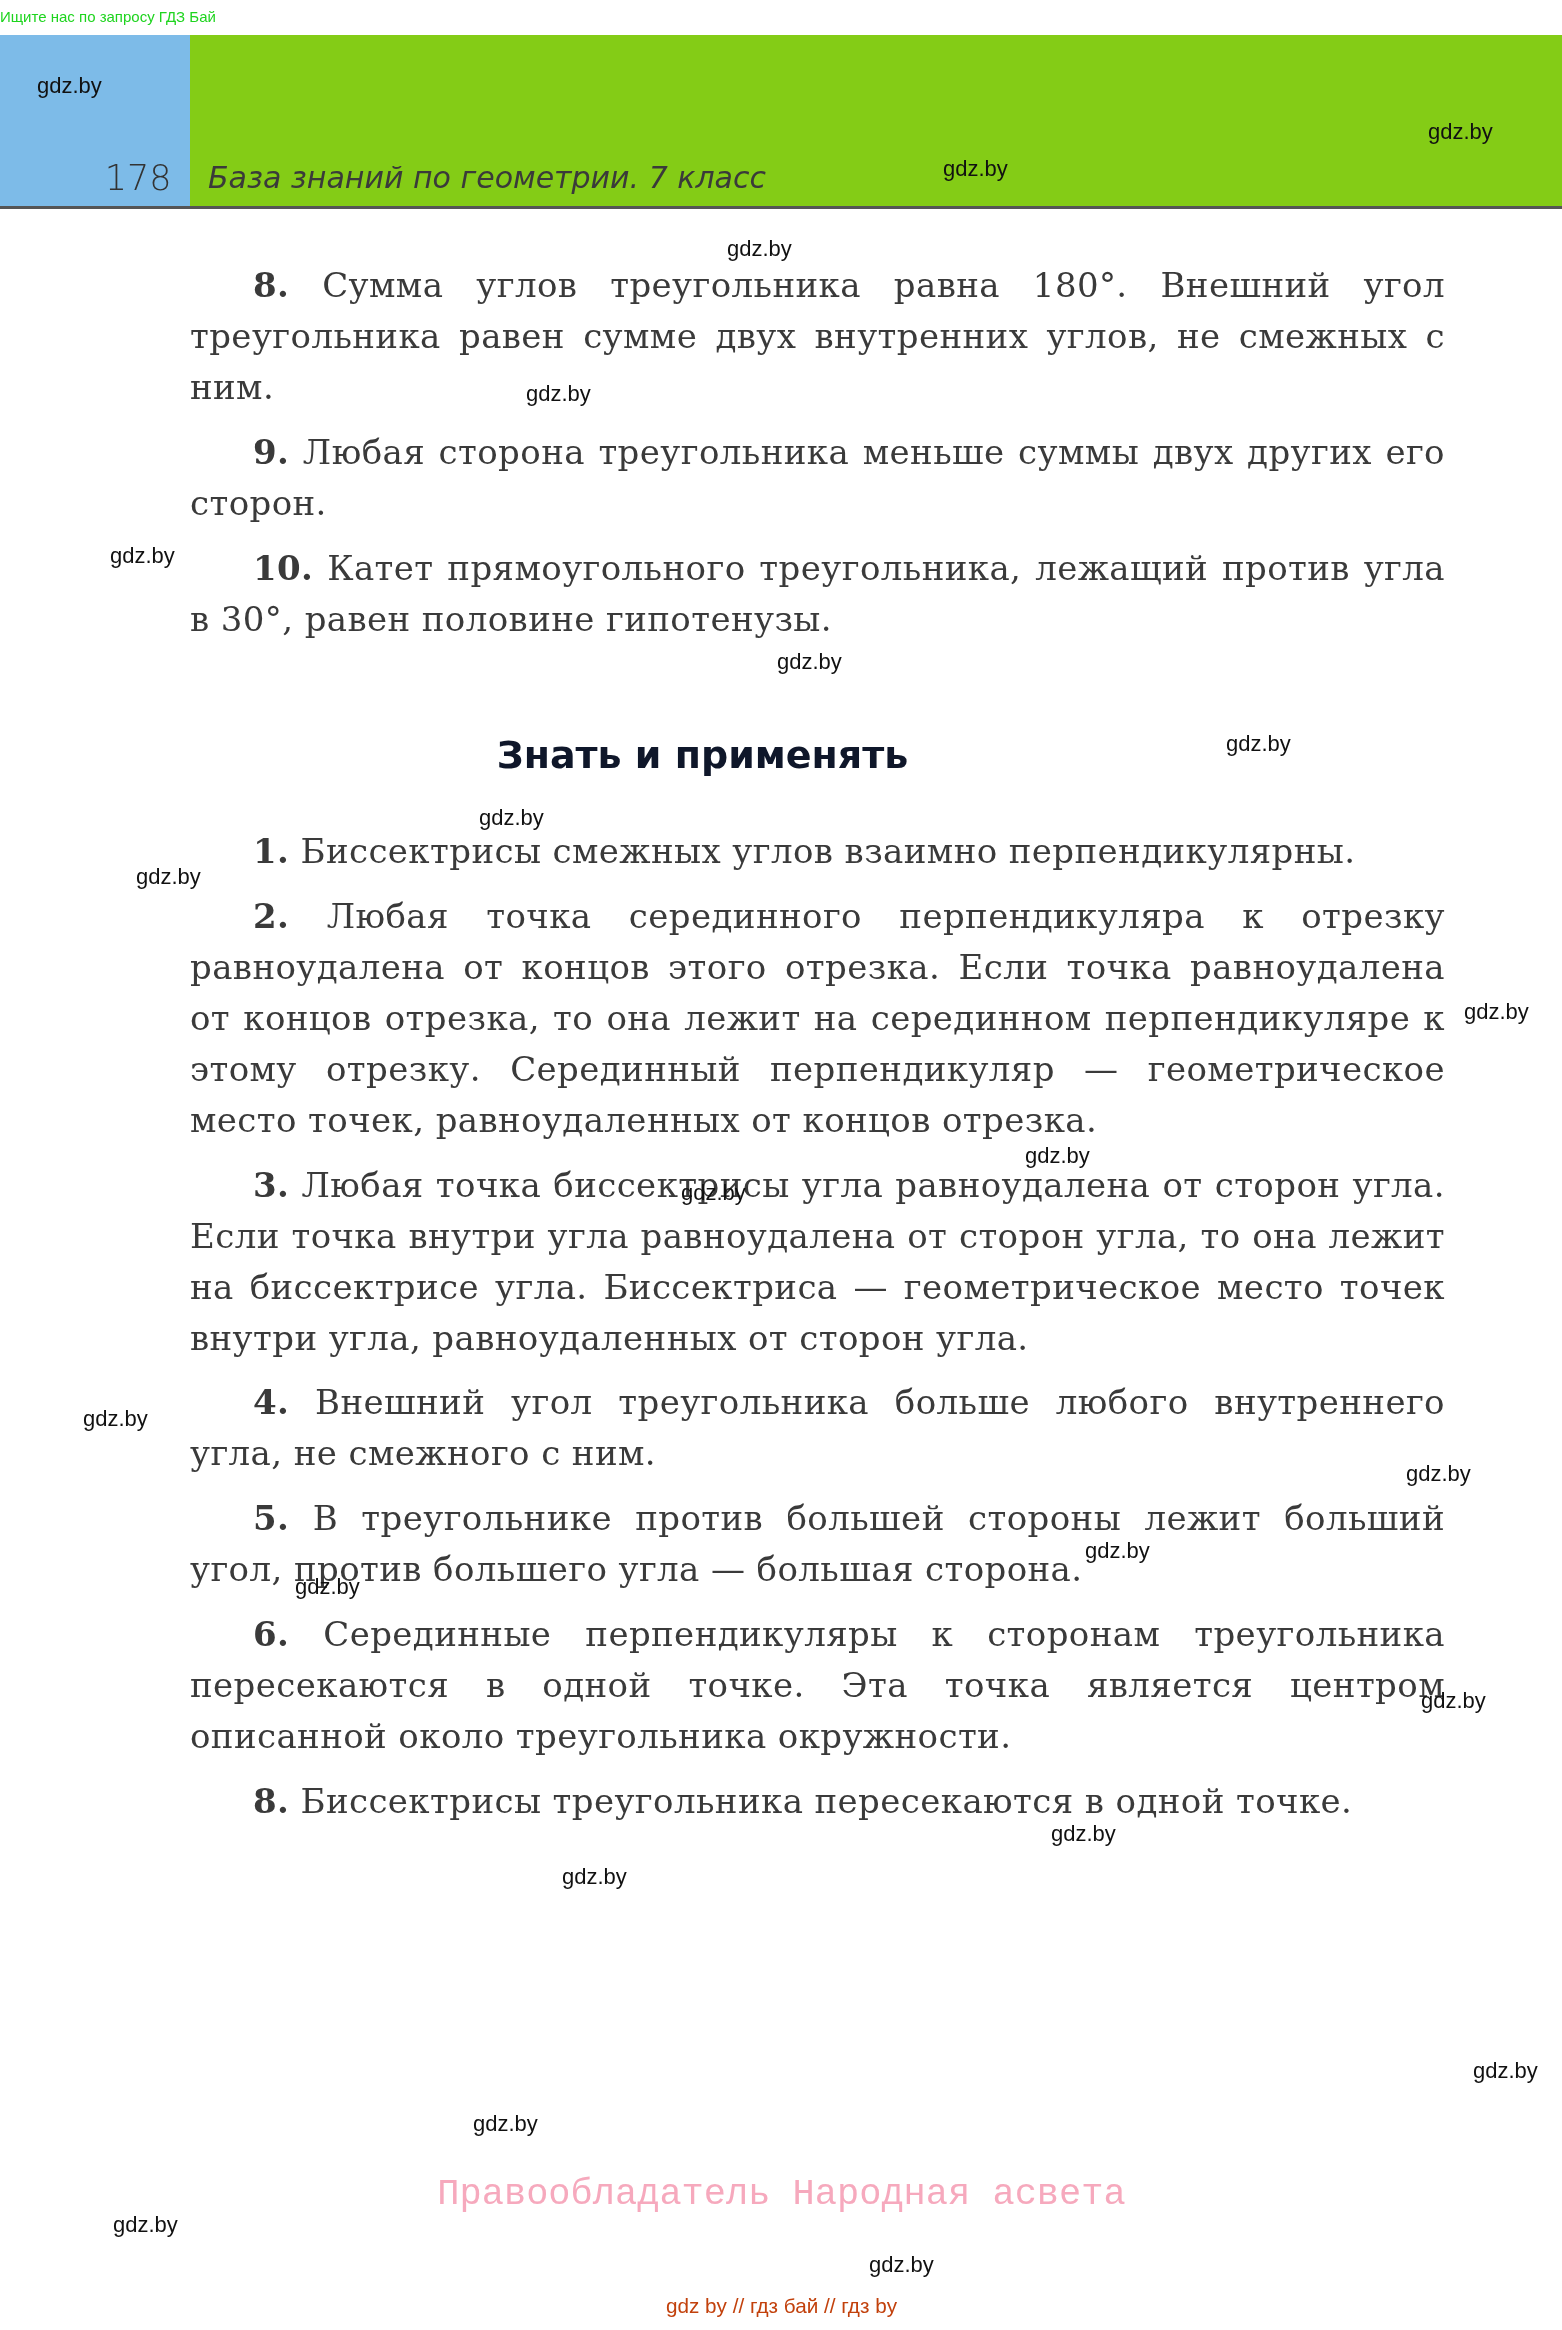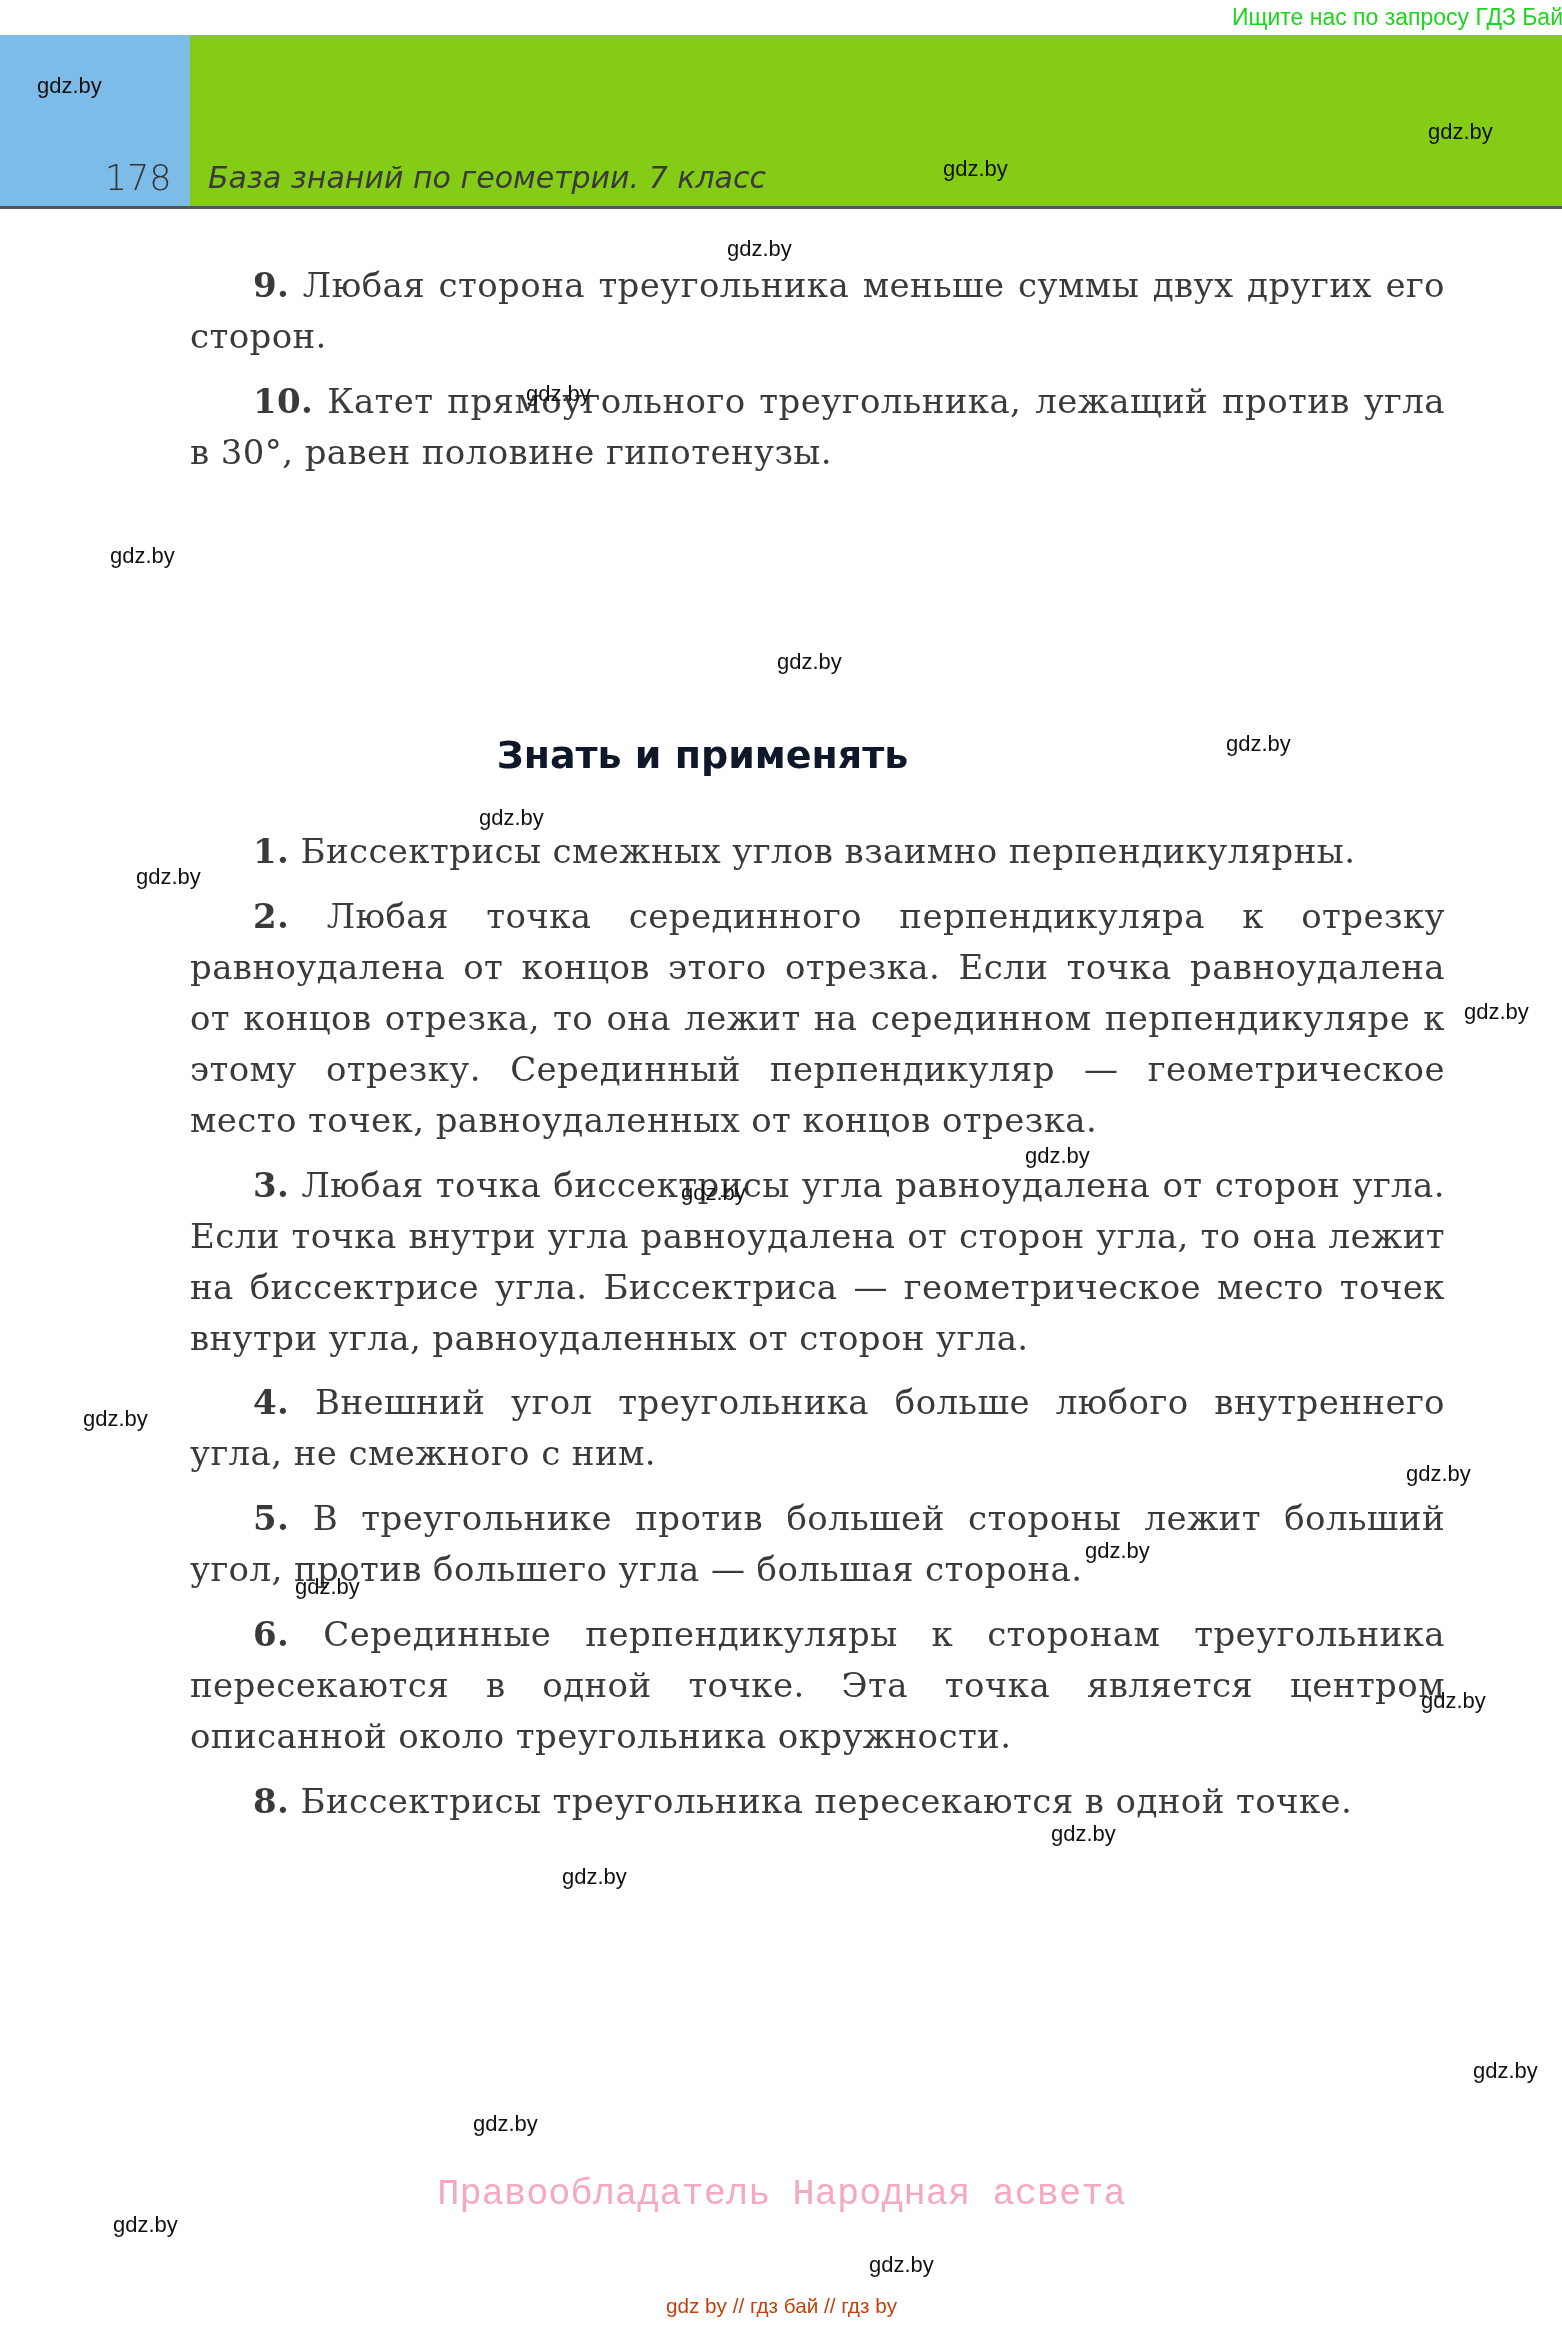--- a/index.html
+++ b/index.html
@@ -2,22 +2,22 @@
 <html style="font-size:12.2px"><head>
 <meta charset="utf-8">
 <style>
   html, body { margin:0; padding:0; }
   body {
     width:1563px; height:2330px; position:relative; overflow:hidden;
     background:#ffffff; font-family:"DejaVu Serif", serif; color:#3a3a3a;
   }
   .top-banner {
     position:absolute; left:0; top:0; width:1563px; height:35px;
-    text-align:right; font-family:"Liberation Sans", sans-serif;
-    font-size:23px; line-height:34px; color:#1ed41e;
+    text-align:left; font-family:"Liberation Sans", sans-serif;
+    font-size:15px; line-height:34px; color:#1ed41e;
   }
   .header {
     position:absolute; left:0; top:35px; width:1563px; height:171px;
     background:#84cc16; border-bottom:3.1px solid #555;
   }
   .header .side {
     position:absolute; left:0; top:0; width:190px; height:171px; background:#7dbbe8;
   }
   .page-num {
     position:absolute; right:18.4px; bottom:7.7px;
@@ -59,20 +59,21 @@
 <div class="top-banner">Ищите нас по запросу ГДЗ Бай</div>
 
 <div class="header">
   <div class="side">
     <span class="page-num">178</span>
   </div>
   <span class="book-title">База знаний по геометрии. 7 класс</span>
 </div>
 
 <div class="content">
+  <p class="para"><span class="num">8.</span> <span>Сумма углов треугольника равна 180°. Внешний угол треугольника равен сумме двух внутренних углов, не смежных с ним.</span></p>
   <p class="para"><span class="num">9.</span> <span>Любая сторона треугольника меньше суммы двух других его сторон.</span></p>
   <p class="para"><span class="num">10.</span> <span>Катет прямоугольного треугольника, лежащий против угла в 30°, равен половине гипотенузы.</span></p>
 </div>
 
 <div class="section-title">Знать и применять</div>
 
 <div class="content" style="top:826px;">
   <p class="para"><span class="num">1.</span> <span>Биссектрисы смежных углов взаимно перпендикулярны.</span></p>
   <p class="para"><span class="num">2.</span> <span>Любая точка серединного перпендикуляра к отрезку равноудалена от концов этого отрезка. Если точка равноудалена от концов отрезка, то она лежит на серединном перпендикуляре к этому отрезку. Серединный перпендикуляр — геометрическое место точек, равноудаленных от концов отрезка.</span></p>
   <p class="para"><span class="num">3.</span> <span>Любая точка биссектрисы угла равноудалена от сторон угла. Если точка внутри угла равноудалена от сторон угла, то она лежит на биссектрисе угла. Биссектриса — геометрическое место точек внутри угла, равноудаленных от сторон угла.</span></p>

